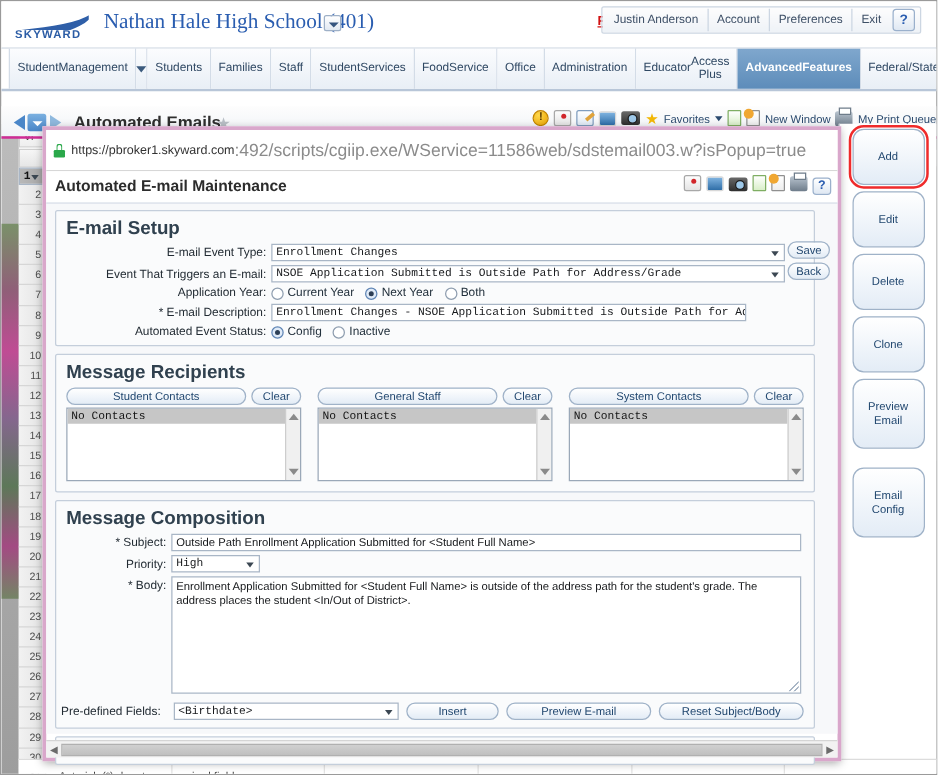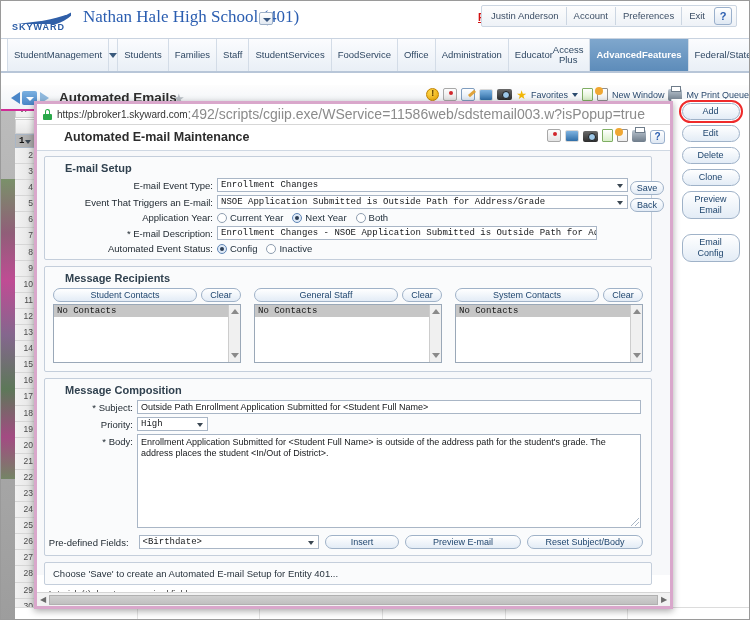--- a/index.html
+++ b/index.html
@@ -285,21 +285,21 @@
   .chrome-win-btns {
     position: absolute; right: 0; top: 0;
     display: flex; height: 22px; align-items: center;
   }
   .chrome-win-btns div {
     width: 36px; text-align: center;
     color: #ffffff; font-size: 11px;
     line-height: 22px; cursor: pointer;
   }
   .chrome-omnibar {
-    height: 21px;
+    height: 33px;
     background: #ffffff;
     border-bottom: 1px solid #d7d7d7;
     display: flex; align-items: center;
     padding-left: 6px;
   }
   .lock-icon {
     width: 9px; height: 11px;
     position: relative;
     margin-right: 5px;
   }
@@ -320,21 +320,21 @@
 
   
   .pg-head {
     position: relative;
     height: 26px;
     background: #ffffff;
     border-bottom: 1px solid #cfd8e3;
   }
   .pg-head-title {
     position: absolute; left: 7px; top: 5px;
-    font-size: 12.5px; font-weight: bold; color: #2c2c2c; margin-left: 20px;
+    font-size: 12.5px; font-weight: bold; color: #2c2c2c;
   }
   .pg-head-icons {
     position: absolute; right: 5px; top: 3px;
     display: flex; gap: 4px; align-items: center;
   }
   .pg-body {
     position: relative;
     height: 424px;
     background: #f7f8fa;
     padding: 5px 6px 0 7px;
@@ -342,23 +342,22 @@
 
   
   .panel {
     position: relative;
     border: 1px solid #c4cedb;
     background: #fafbfc;
     border-radius: 2px;
     margin-bottom: 6px;
   }
   .panel-title {
-    font-size: 11px; font-weight: bold; color: #30414f;
+    font-size: 15px; font-weight: bold; color: #30414f;
     padding: 5px 0 4px 8px;
-    margin-left: 12px;
   }
   .frow {
     display: flex; align-items: center;
     margin-bottom: 3px;
     font-size: 9.5px; color: #28333d;
   }
   .flabel {
     width: 172px; text-align: right;
     padding-right: 4px;
     font-size: 9.5px; color: #222b33;
@@ -539,21 +538,21 @@
     border-left: 1px solid #d2d8df;
     padding-top: 4px;
   }
   .rail-btn {
     width: 58px; margin: 0 auto 5px auto;
     border: 1px solid #9fb2c8;
     border-radius: 9px;
     background: linear-gradient(#ffffff, #e3ecf6);
     font-size: 9px; color: #21476f;
     text-align: center;
-    padding: 2px 0;
+    padding: 16px 0;
     line-height: 11px;
     cursor: pointer;
   }
   .rail-btn.highlight {
     outline: 2px solid #ef2b2b;
     outline-offset: 1px;
   }
   .rail-gap { height: 10px; }
 
   

